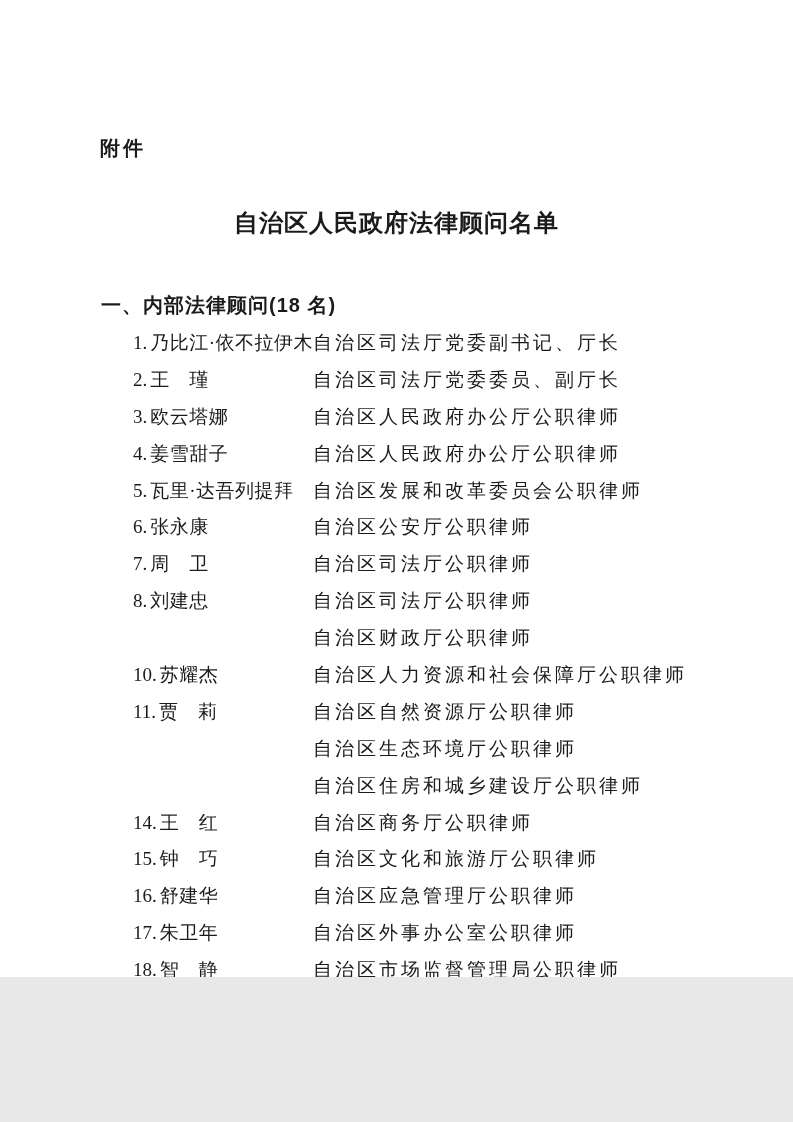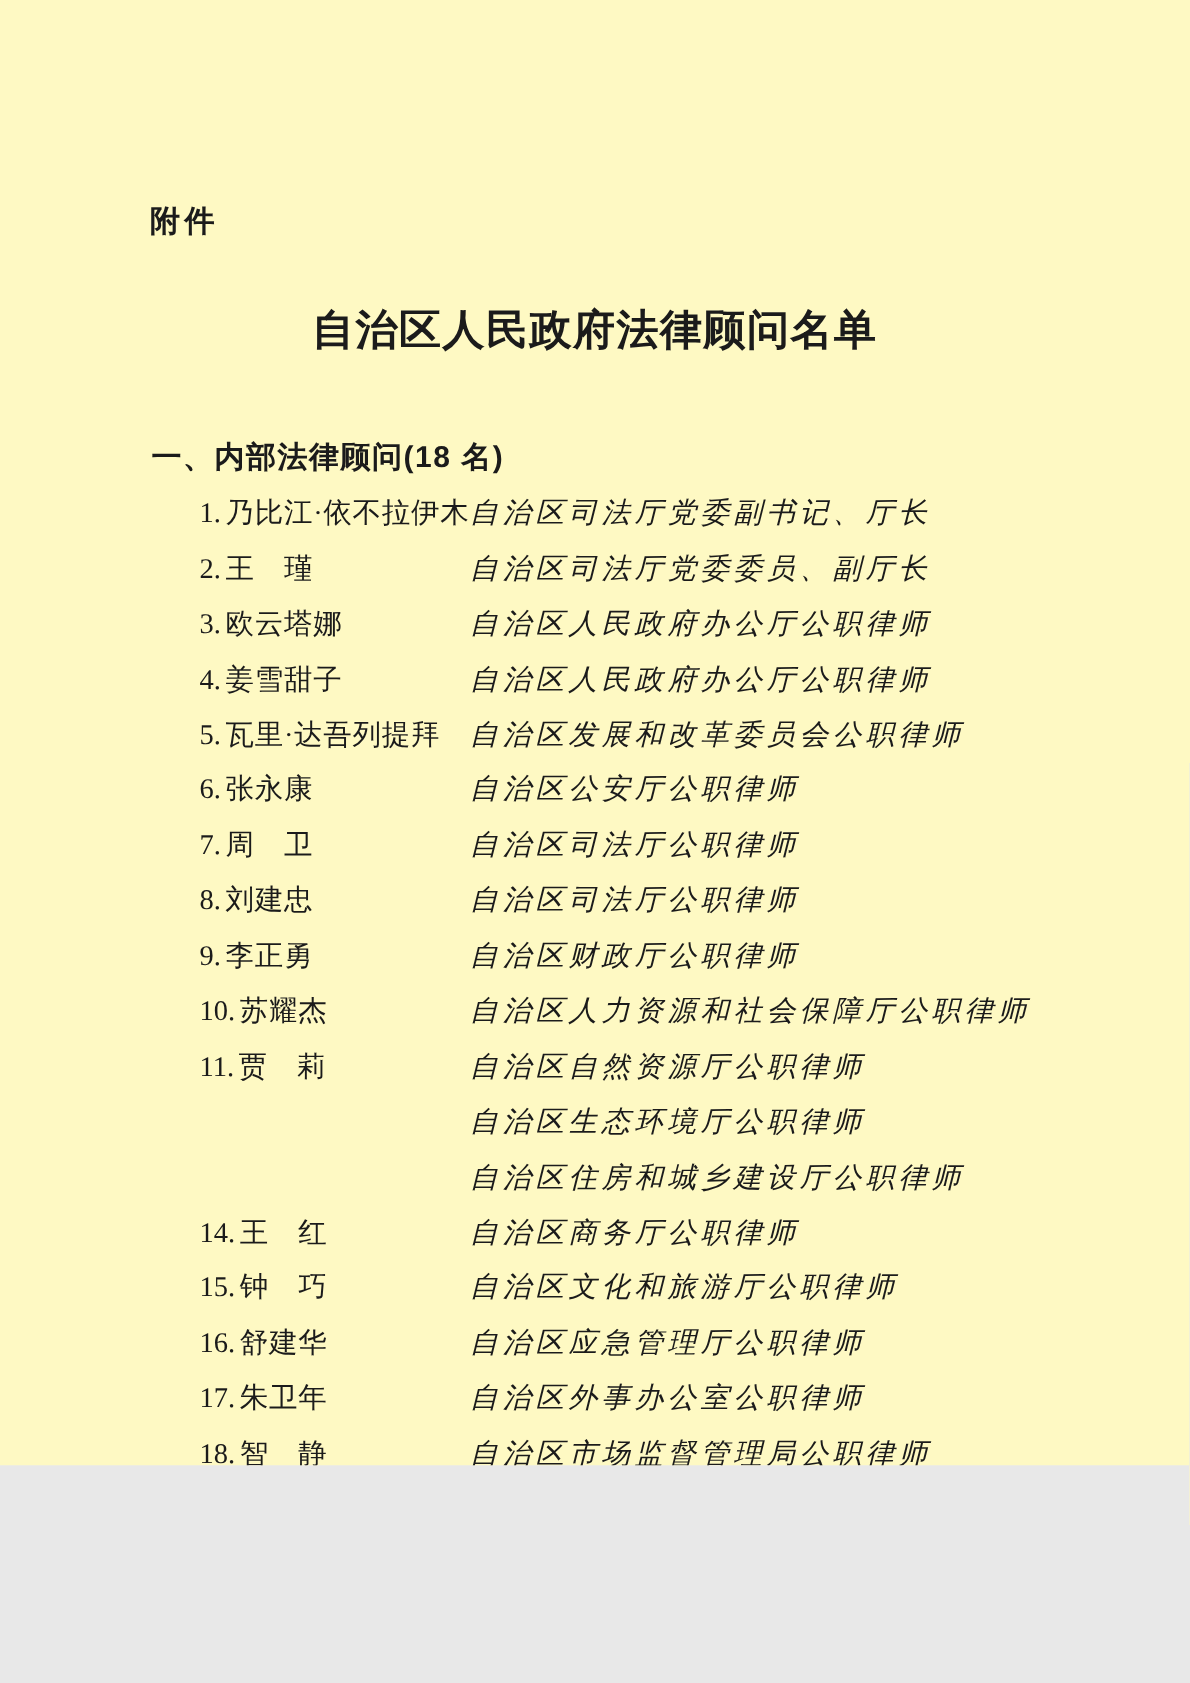--- a/index.html
+++ b/index.html
@@ -5,46 +5,46 @@
   html, body {
     margin: 0;
     padding: 0;
     background: #e8e8e8;
   }
   .page {
     position: relative;
     width: 793px;
     height: 977px;
     margin: 0 auto;
-    background: #fef9c3;
+    background: #ffffff;
     color: #1b1b1b;
     font-family: "Liberation Serif", serif;
     overflow: hidden;
   }
   .attachment-label {
     position: absolute;
     left: 100px;
     top: 136px;
     font-size: 20px;
     font-weight: bold;
     letter-spacing: 3px;
     font-family: "Liberation Sans", sans-serif;
     line-height: 24px;
   }
   .doc-title {
     position: absolute;
     left: 0;
     right: 0;
     top: 205px;
     text-align: center;
-    font-size: 28px;
+    font-size: 24px;
     font-weight: bold;
     letter-spacing: 1px;
     line-height: 36px;
-    font-family: Liberation Mono, monospace;
+    font-family: Liberation Serif, serif;
   }
   .section-heading {
     position: absolute;
     left: 101px;
     top: 292px;
     font-size: 20px;
     font-weight: bold;
     letter-spacing: 1px;
     line-height: 26px;
     font-family: Liberation Sans, sans-serif;
@@ -75,21 +75,20 @@
   }
   .advisor-name {
     letter-spacing: 0.5px;
   }
   .advisor-position {
     position: absolute;
     left: 214px;
     top: 0;
     letter-spacing: 3px;
     white-space: nowrap;
-    font-style: italic;
   }
   .page-footer {
     position: absolute;
     left: 604px;
     top: 991px;
     font-size: 17px;
     line-height: 20px;
     display: inline-flex;
     align-items: center;
     gap: 13px;
@@ -143,21 +142,20 @@
       <span class="advisor-num-name"><span class="advisor-number">7.</span><span class="advisor-name">周　卫</span></span>
       <span class="advisor-position">自治区司法厅公职律师</span>
     </div>
 
     <div class="advisor-row">
       <span class="advisor-num-name"><span class="advisor-number">8.</span><span class="advisor-name">刘建忠</span></span>
       <span class="advisor-position">自治区司法厅公职律师</span>
     </div>
 
     <div class="advisor-row">
-      <span class="advisor-num-name"><span class="advisor-number">9.</span><span class="advisor-name">李正勇</span></span>
       <span class="advisor-position">自治区财政厅公职律师</span>
     </div>
 
     <div class="advisor-row">
       <span class="advisor-num-name"><span class="advisor-number">10.</span><span class="advisor-name">苏耀杰</span></span>
       <span class="advisor-position">自治区人力资源和社会保障厅公职律师</span>
     </div>
 
     <div class="advisor-row">
       <span class="advisor-num-name"><span class="advisor-number">11.</span><span class="advisor-name">贾　莉</span></span>

